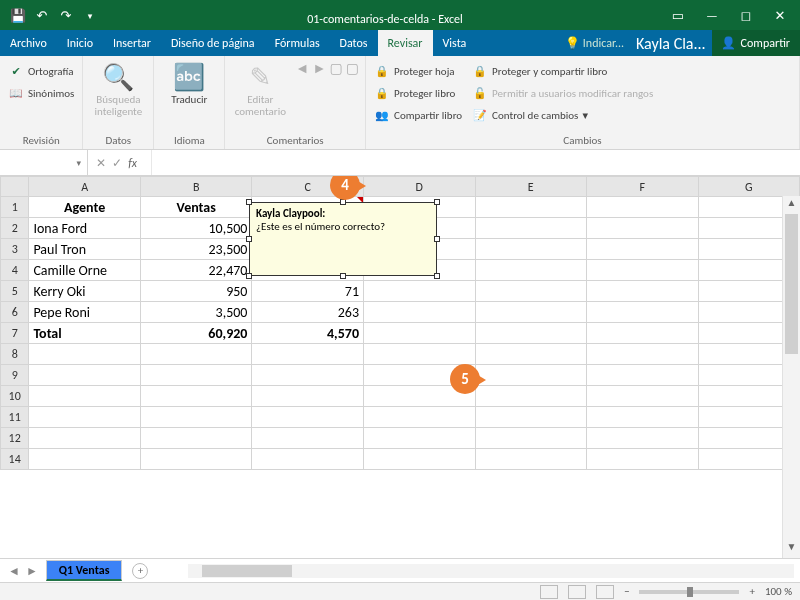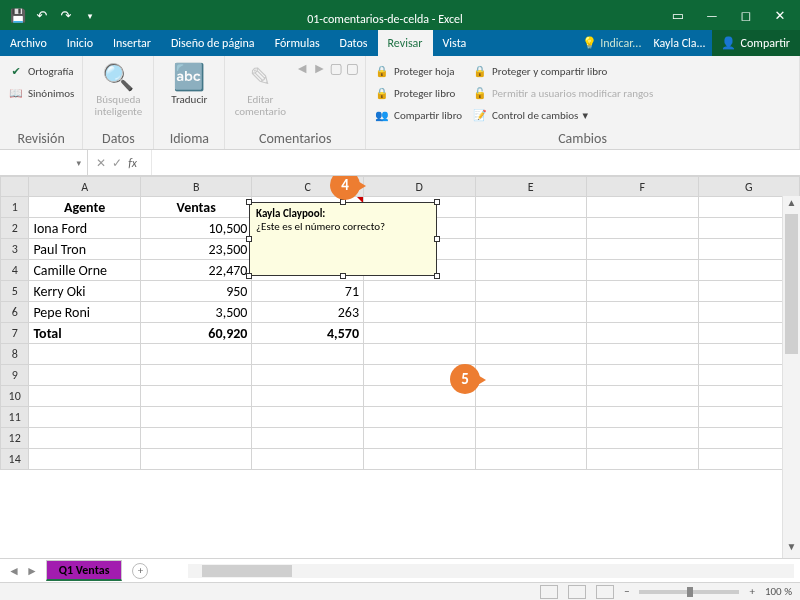--- a/index.html
+++ b/index.html
@@ -10,27 +10,27 @@
 .qat .icon, .winctl .icon { width: 20px; height: 20px; display: flex; align-items: center; justify-content: center; font-size: 13px; }
 .title { flex: 1; text-align: center; margin-top: 8px; }
 .winctl { display: flex; gap: 2px; padding-right: 4px; }
 .winctl .icon { width: 32px; }
 
 .tabs { height: 26px; background: #0369a1; display: flex; align-items: center; color: #fff; font-size: 12px; }
 .tab { padding: 0 10px; height: 26px; display: flex; align-items: center; cursor: pointer; }
 .tab.active { background: #f3f3f3; color: #217346; }
 .tabs .spacer { flex: 1; }
 .tell { color: #c9e3d4; font-size: 12px; padding: 0 6px; }
-.user { padding: 0 6px; font-size: 12px; }
+.user { padding: 0 6px; font-size: 16px; }
 .share { background: #0c5b30; padding: 0 10px; height: 26px; display: flex; align-items: center; gap: 4px; }
 
 .ribbon { height: 94px; background: #f3f3f3; border-bottom: 1px solid #d4d4d4; display: flex; font-size: 11px; color: #444; }
 .group { border-right: 1px solid #e1e1e1; padding: 4px 6px 2px 6px; display: flex; flex-direction: column; }
 .group-body { flex: 1; display: flex; align-items: flex-start; gap: 6px; }
-.group-label { text-align: center; color: #666; font-size: 14px; padding-top: 2px; }
+.group-label { text-align: center; color: #666; font-size: 11px; padding-top: 2px; }
 .btn-lg { display: flex; flex-direction: column; align-items: center; width: 58px; cursor: pointer; text-align: center; line-height: 1.1; }
 .btn-lg .ic { font-size: 26px; height: 34px; display: flex; align-items: center; justify-content: center; color: #217346; }
 .btn-sm { display: flex; align-items: center; gap: 4px; height: 22px; padding: 0 2px; cursor: pointer; color: #444; white-space: nowrap; }
 .btn-sm .ic { width: 16px; text-align: center; color: #217346; }
 .vstack { display: flex; flex-direction: column; gap: 0; }
 .disabled { color: #b0b0b0 !important; }
 .disabled .ic { color: #c8c8c8 !important; }
 .small-icons { display: flex; gap: 2px; font-size: 14px; color: #888; }
 
 .fxbar { height: 26px; background: #fff; border-bottom: 1px solid #d4d4d4; display: flex; align-items: center; font-size: 12px; }
@@ -58,21 +58,21 @@
 
 .callout { position: absolute; width: 30px; height: 30px; background: #ed7d31; border-radius: 50%; color: #fff; font-weight: bold; display: flex; align-items: center; justify-content: center; font-size: 15px; }
 .callout::after { content: ""; position: absolute; right: -6px; top: 10px; border-left: 10px solid #ed7d31; border-top: 6px solid transparent; border-bottom: 6px solid transparent; }
 
 .vscroll { position: absolute; right: 0; top: 20px; bottom: 0; width: 18px; background: #f3f3f3; border-left: 1px solid #e1e1e1; }
 .vscroll .up, .vscroll .down { height: 18px; text-align: center; font-size: 10px; color: #666; }
 .vscroll .thumb { position: absolute; top: 18px; left: 2px; right: 2px; height: 140px; background: #cfcfcf; }
 
 .sheetbar { height: 24px; background: #fff; border-top: 1px solid #d4d4d4; display: flex; align-items: center; font-size: 12px; }
 .sheetbar .nav { display: flex; gap: 6px; padding: 0 8px; color: #888; }
-.sheettab { border: 1px solid #ccc; border-bottom: 2px solid #217346; padding: 2px 12px; font-weight: bold; background: #a21caf; }
+.sheettab { border: 1px solid #ccc; border-bottom: 2px solid #217346; padding: 2px 12px; font-weight: bold; background: #3b82f6; }
 .addsheet { margin-left: 10px; color: #666; border: 1px solid #bbb; border-radius: 50%; width: 16px; height: 16px; display: flex; align-items: center; justify-content: center; font-size: 11px; }
 .hscroll { flex: 1; margin: 0 6px 0 40px; height: 14px; background: #f3f3f3; position: relative; }
 .hscroll .thumb { position: absolute; left: 14px; width: 90px; top: 1px; bottom: 1px; background: #cfcfcf; }
 
 .status { height: 18px; background: #f3f3f3; border-top: 1px solid #d4d4d4; display: flex; align-items: center; font-size: 11px; color: #555; justify-content: flex-end; gap: 10px; padding: 0 8px; }
 .viewbtn { width: 18px; height: 14px; border: 1px solid #bbb; }
 .zoom-slider { width: 100px; height: 4px; background: #ccc; position: relative; }
 .zoom-slider .knob { position: absolute; left: 48px; top: -3px; width: 6px; height: 10px; background: #888; }
 </style>
 </head>

